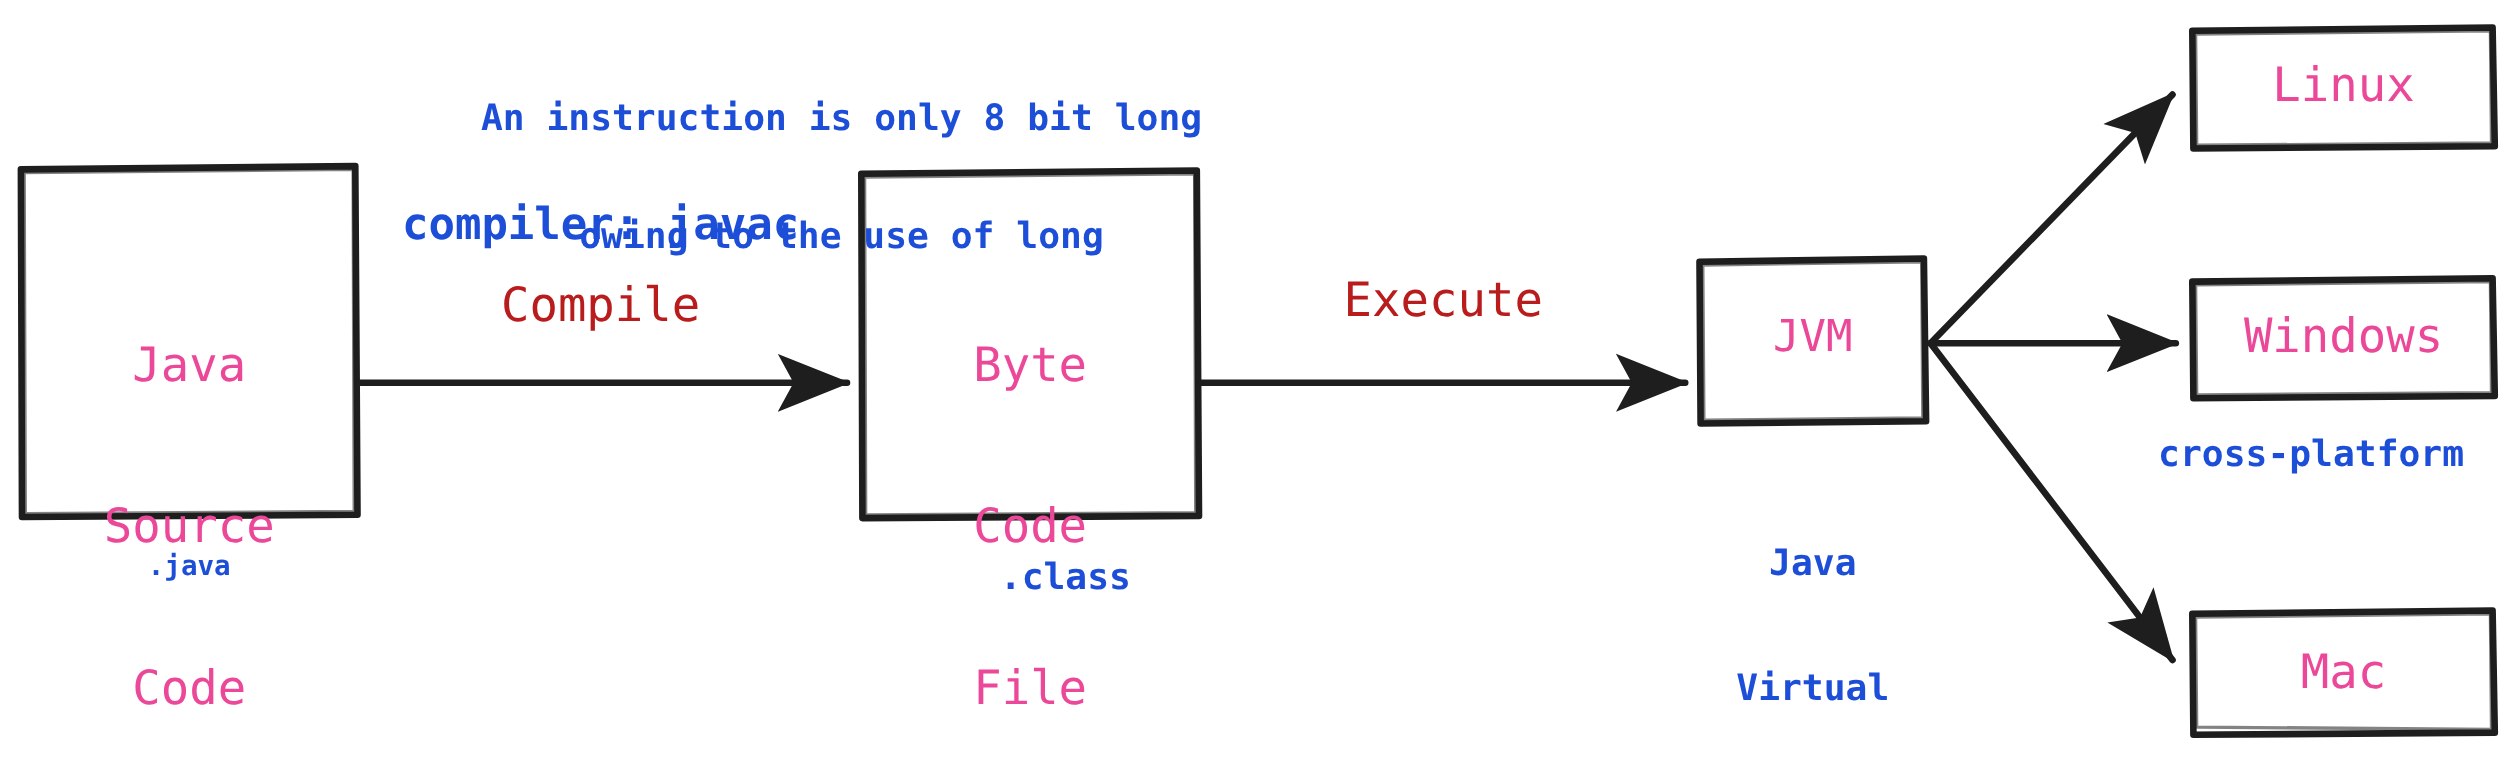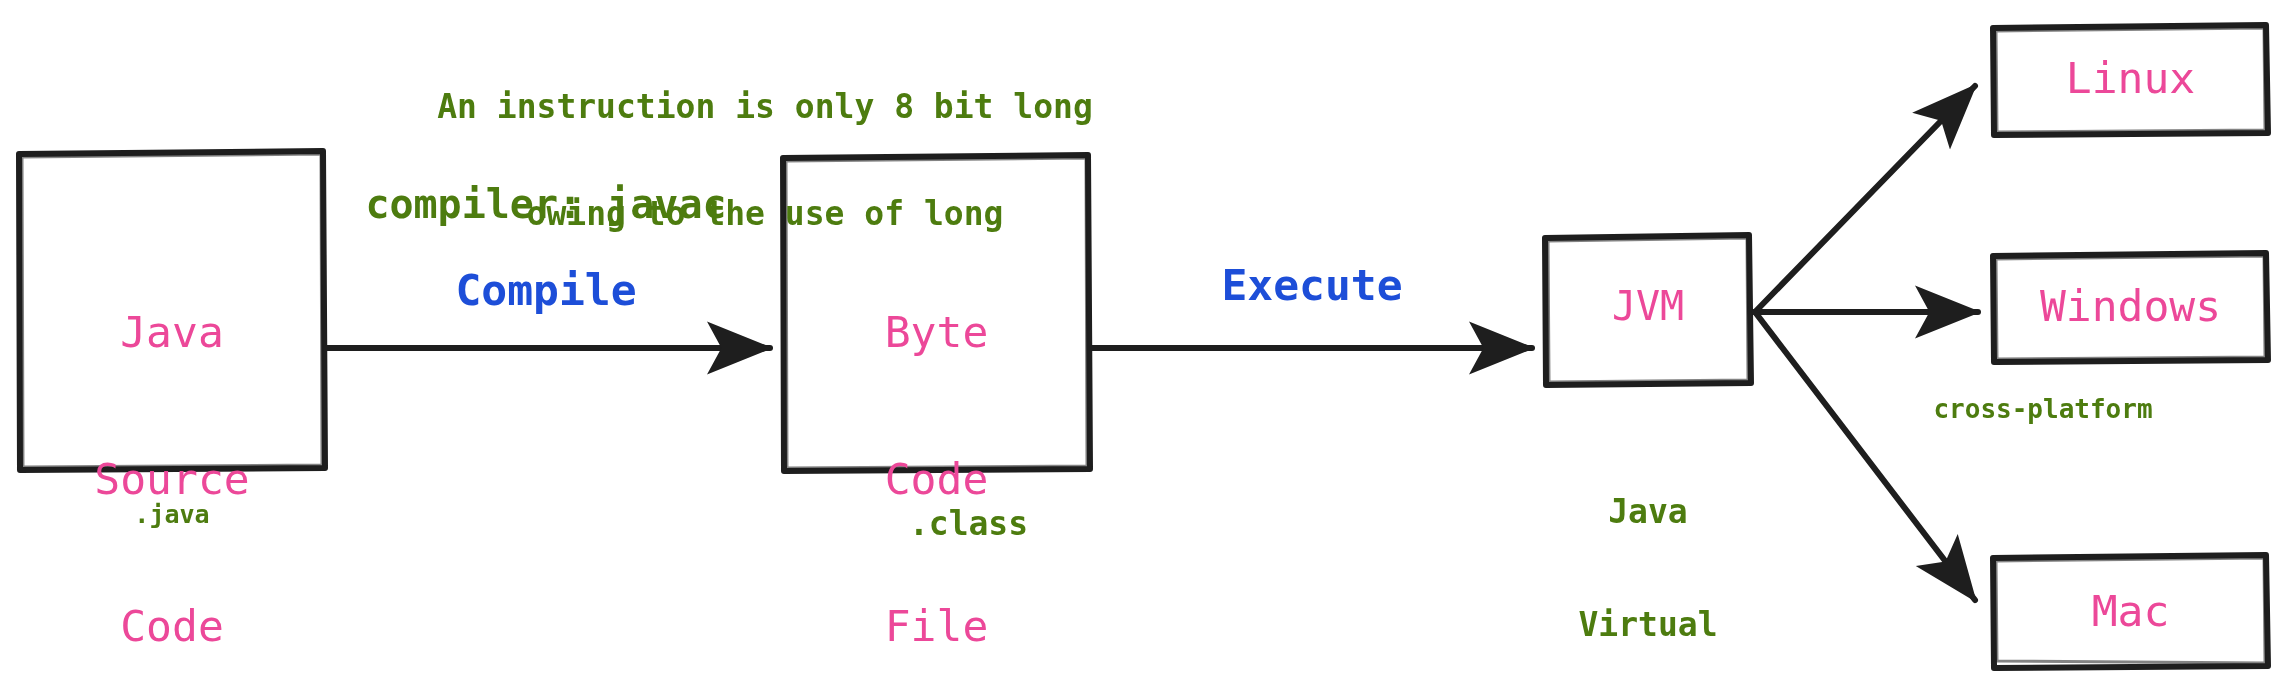--- a/index.html
+++ b/index.html
@@ -23,33 +23,32 @@
     height: 689px;
   }
   .txt {
     position: absolute;
     white-space: pre;
     line-height: 1.08;
     pointer-events: none;
   }
   .mono-blue {
     font-family: "DejaVu Sans Mono", "Liberation Mono", monospace;
-    color: #4d7c0f;
+    color: #1d4ed8;
     font-weight: 700;
   }
   .node-label {
     font-family: "DejaVu Sans Mono", "Liberation Mono", monospace;
     color: #ec4899;
     font-weight: 400;
   }
   .edge-label {
     font-family: "DejaVu Sans Mono", "Liberation Mono", monospace;
-    color: #1d4ed8;
-    font-weight: 700;
-    margin-top: 12px;
+    color: #b91c1c;
+    font-weight: 400;
   }
   .center { text-align: center; }
 </style>
 </head>
 <body>
 
 <div id="canvas">
 
   <svg class="layer" viewBox="0 0 2286 689">
     <defs>
@@ -135,15 +134,15 @@
   <div class="txt mono-blue center" style="left:1533px; top:418px; width:230px; font-size:33px; line-height:1.14;">
     <div>Java</div>
     <div>Virtual</div>
     
   </div>
 
   <div class="txt node-label center" style="left:1993px; top:55px; width:275px; font-size:43px;">Linux</div>
   <div class="txt node-label center" style="left:1993px; top:588px; width:275px; font-size:43px;">Mac</div>
   <div class="txt node-label center" style="left:1993px; top:283px; width:275px; font-size:43px;">Windows</div>
 
-  <div class="txt mono-blue center" style="left:1878px; top:395px; width:330px; font-size:26px;">cross-platform</div>
+  <div class="txt mono-blue center" style="left:1936px; top:395px; width:330px; font-size:33px;">cross-platform</div>
 
 </div>
 
 </body></html>

